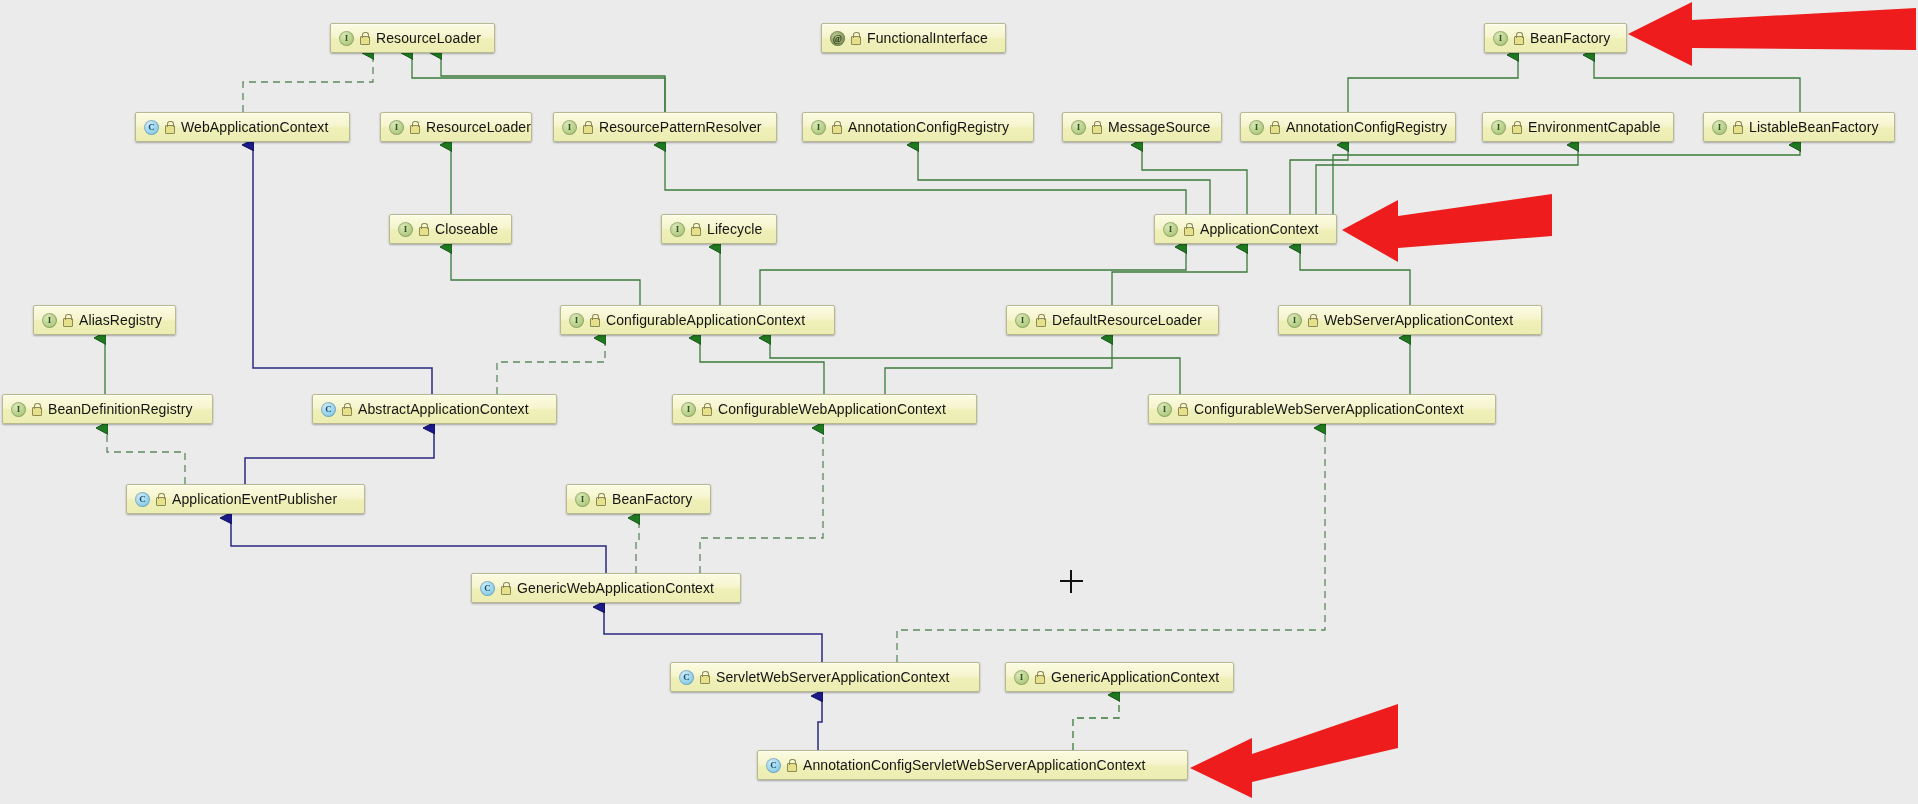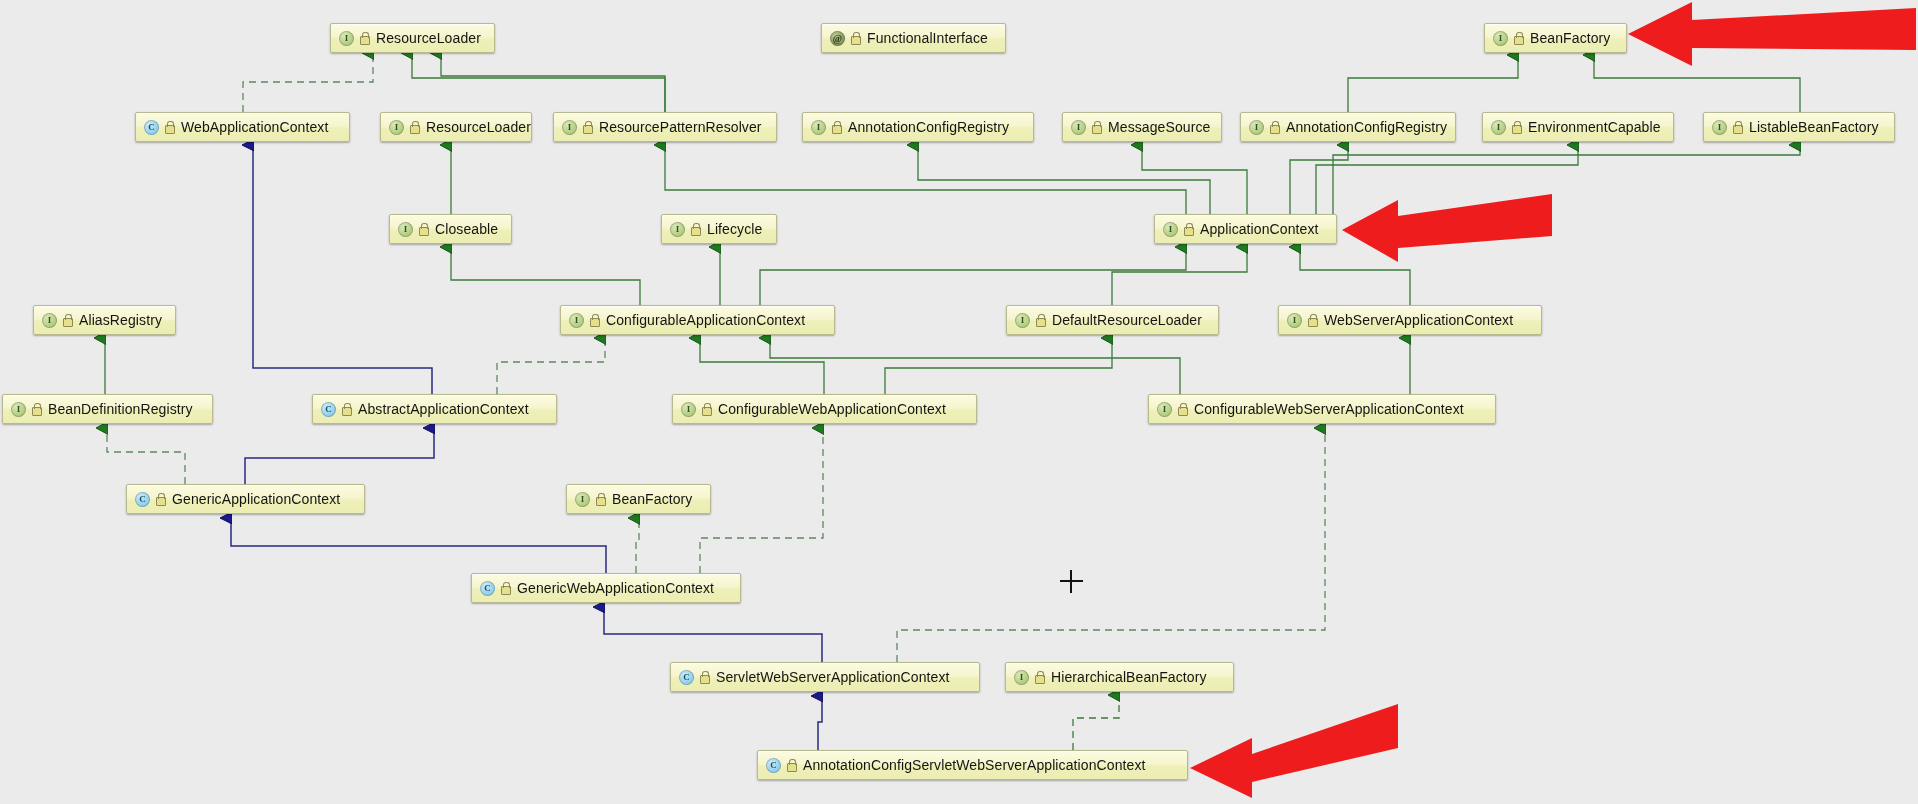--- a/index.html
+++ b/index.html
@@ -276,41 +276,41 @@
         <span class="nm">ConfigurableWebApplicationContext</span>
       </div>
       <div class="node" style="left: 1148px; top: 394px; width: 348px;">
         <span class="kind iface">I</span>
         <span class="lock"></span>
         <span class="nm">ConfigurableWebServerApplicationContext</span>
       </div>
       <div class="node" style="left: 126px; top: 484px; width: 239px;">
         <span class="kind cls">C</span>
         <span class="lock"></span>
+        <span class="nm">ApplicationEventPublisher</span>
+      </div>
+      <div class="node" style="left: 566px; top: 484px; width: 145px;">
+        <span class="kind iface">I</span>
+        <span class="lock"></span>
+        <span class="nm">BeanFactory</span>
+      </div>
+      <div class="node" style="left: 471px; top: 573px; width: 270px;">
+        <span class="kind cls">C</span>
+        <span class="lock"></span>
+        <span class="nm">GenericWebApplicationContext</span>
+      </div>
+      <div class="node" style="left: 670px; top: 662px; width: 310px;">
+        <span class="kind cls">C</span>
+        <span class="lock"></span>
+        <span class="nm">ServletWebServerApplicationContext</span>
+      </div>
+      <div class="node" style="left: 1005px; top: 662px; width: 229px;">
+        <span class="kind iface">I</span>
+        <span class="lock"></span>
         <span class="nm">GenericApplicationContext</span>
-      </div>
-      <div class="node" style="left: 566px; top: 484px; width: 145px;">
-        <span class="kind iface">I</span>
-        <span class="lock"></span>
-        <span class="nm">BeanFactory</span>
-      </div>
-      <div class="node" style="left: 471px; top: 573px; width: 270px;">
-        <span class="kind cls">C</span>
-        <span class="lock"></span>
-        <span class="nm">GenericWebApplicationContext</span>
-      </div>
-      <div class="node" style="left: 670px; top: 662px; width: 310px;">
-        <span class="kind cls">C</span>
-        <span class="lock"></span>
-        <span class="nm">ServletWebServerApplicationContext</span>
-      </div>
-      <div class="node" style="left: 1005px; top: 662px; width: 229px;">
-        <span class="kind iface">I</span>
-        <span class="lock"></span>
-        <span class="nm">HierarchicalBeanFactory</span>
       </div>
       <div class="node" style="left: 757px; top: 750px; width: 431px;">
         <span class="kind cls">C</span>
         <span class="lock"></span>
         <span class="nm">AnnotationConfigServletWebServerApplicationContext</span>
       </div>
     </div>
 
   <svg class="arrow-annot" style="left:1620px;top:0px;" width="300" height="70" viewBox="0 0 300 70" xmlns="http://www.w3.org/2000/svg">
     <path d="M 8 34 L 72 2 L 72 20 L 296 8 L 296 50 L 72 48 L 72 66 Z" fill="#ee1c1c"></path>

